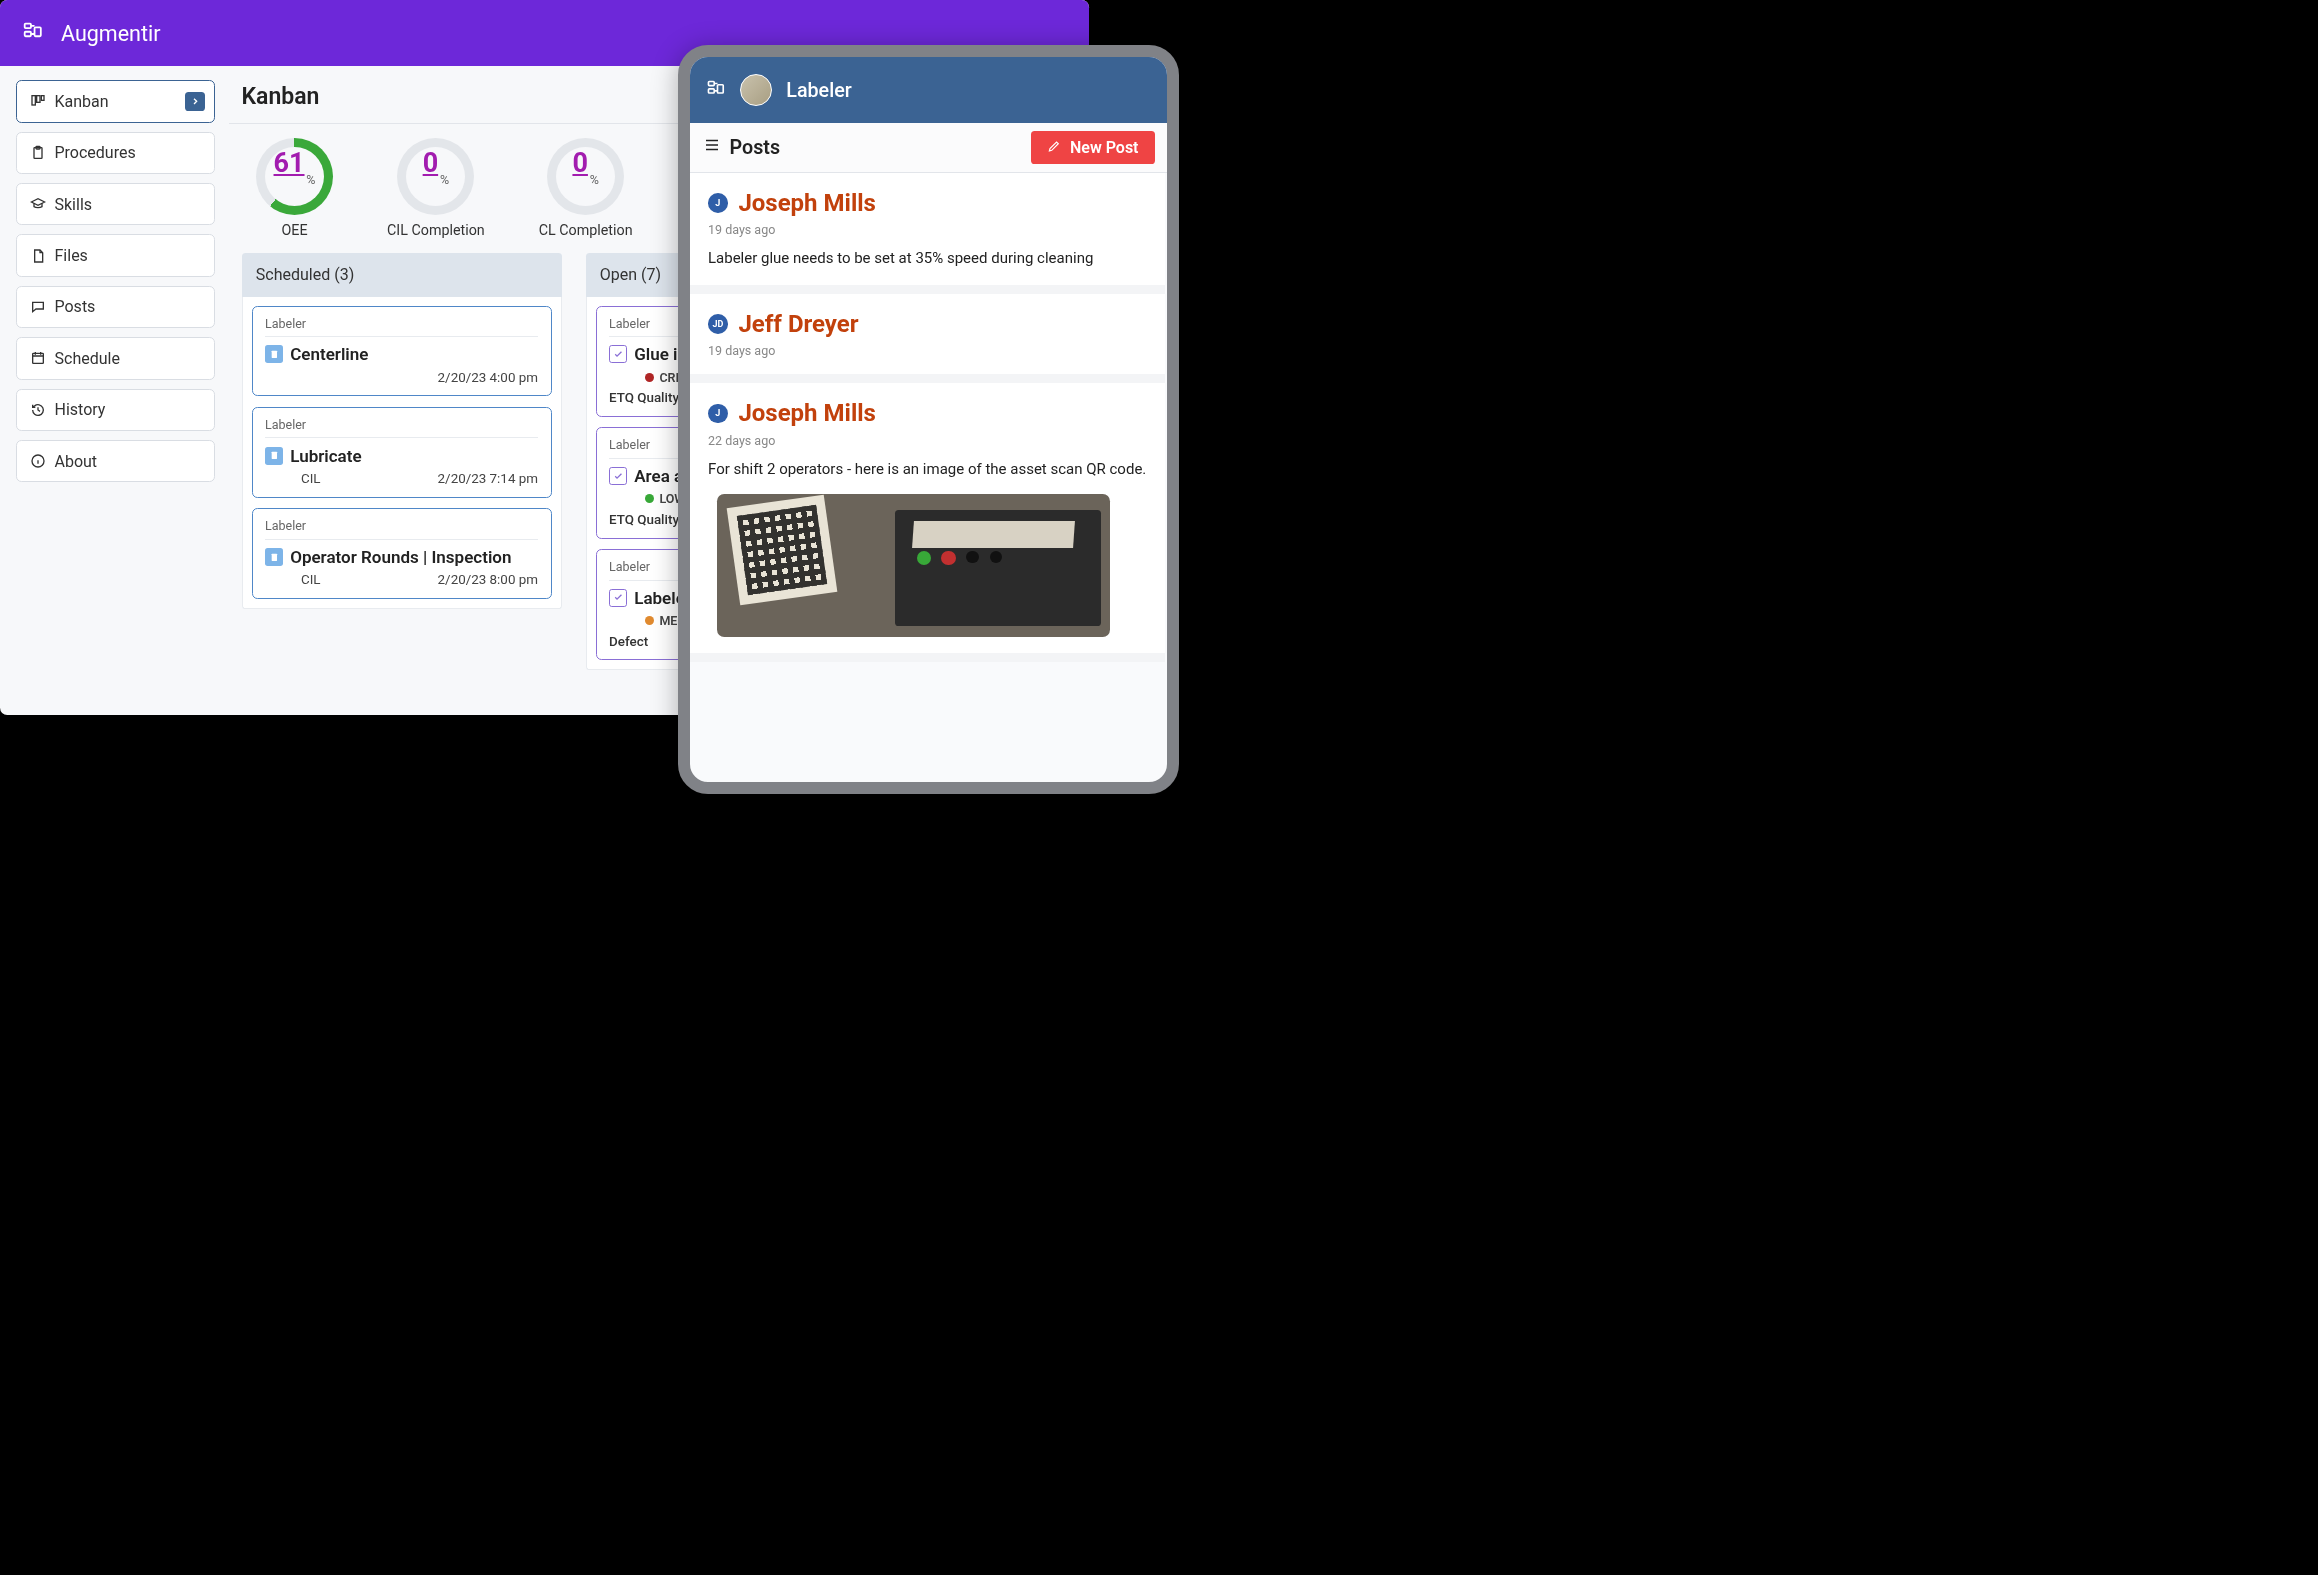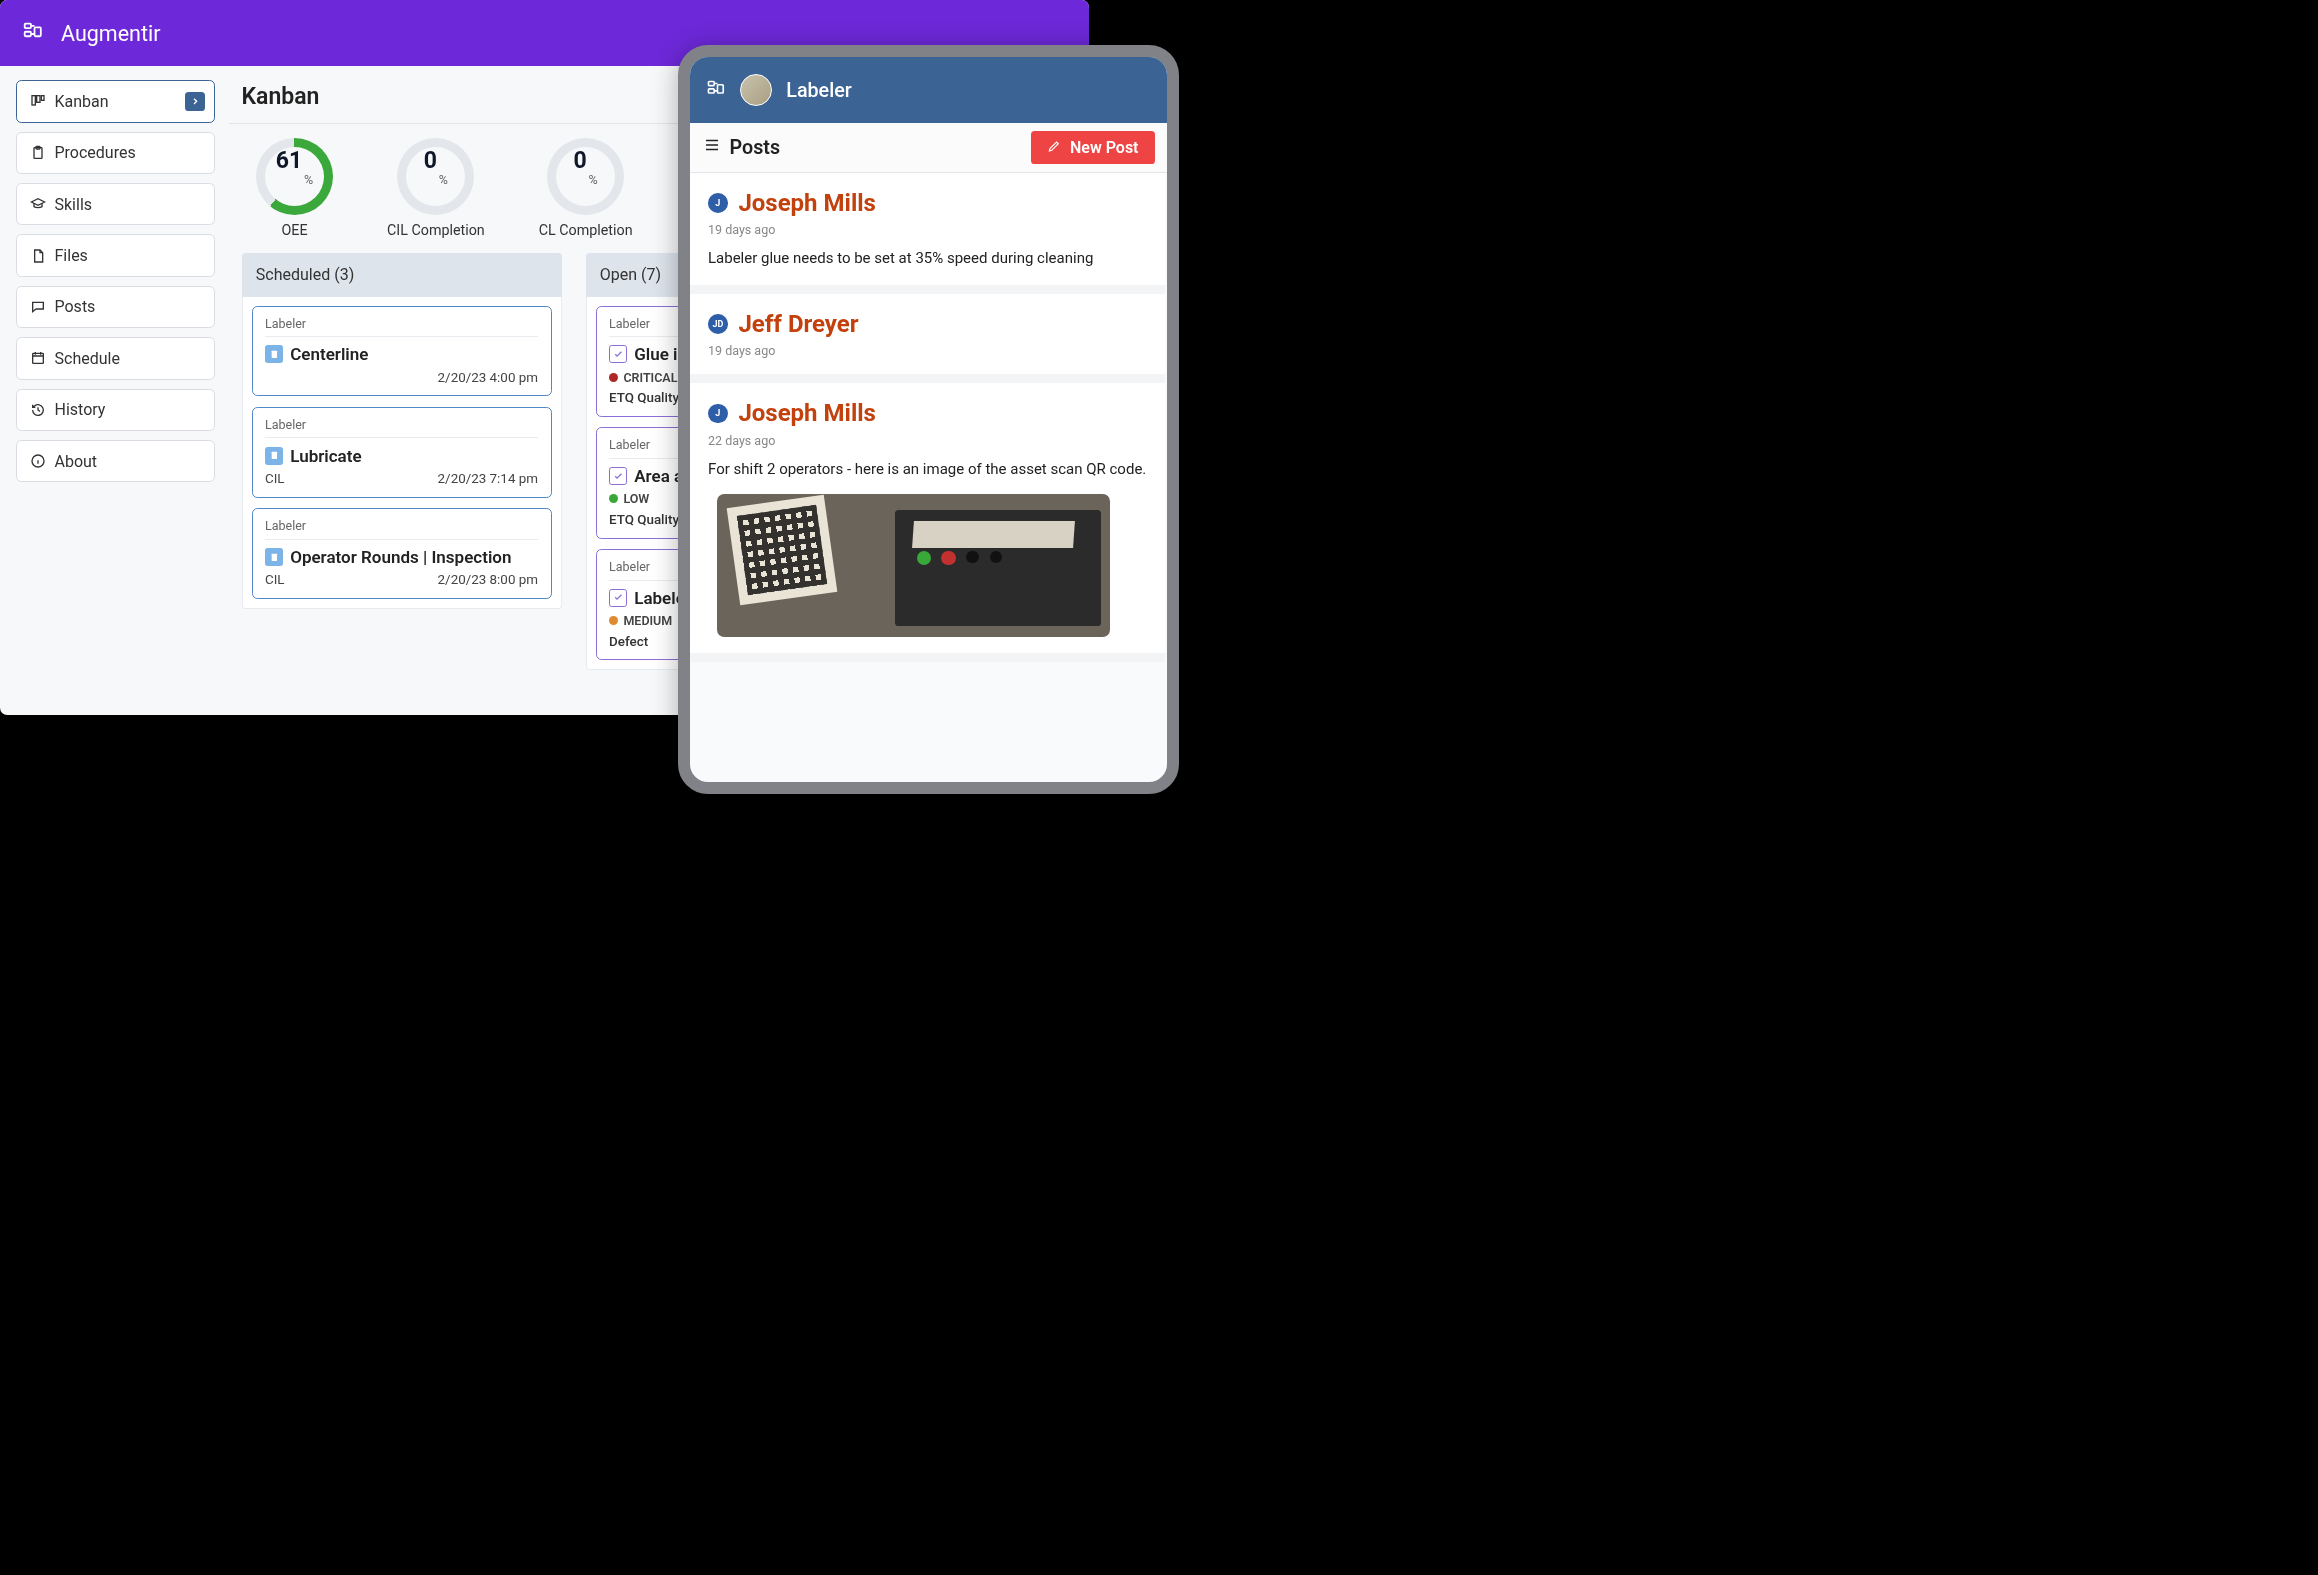--- a/index.html
+++ b/index.html
@@ -28,37 +28,37 @@
   .chk input { width: 16px; height: 16px; }
   .sel { border: 0.9px solid #cfd3da; border-radius: 5.4px; padding: 7.2px 29px 7.2px 12.5px; font-size: 16px; background: #fff; position: relative; cursor: pointer; }
   .sel::after { content: ""; position: absolute; right: 9px; top: 50%; width: 0; height: 0; border-left: 4.5px solid transparent; border-right: 4.5px solid transparent; border-top: 5.4px solid #555; transform: translateY(-50%); }
   .sel.dbl::before { content:""; position:absolute; right:9px; top:50%; width:0; height:0; border-left:4.5px solid transparent; border-right:4.5px solid transparent; border-bottom:5.4px solid #555; transform: translateY(-9px);}
   .txt-inp { border: 0.9px solid #cfd3da; border-radius: 5.4px; padding: 7.2px 10.7px; font-size: 16px; color:#555; min-width:36px;}
 
   .gauges { display: flex; gap: 54px; padding: 14.3px 27px 5.4px; }
   .gauge { display: flex; flex-direction: column; align-items: center; gap: 7.2px; }
   .ring { width: 77px; height: 77px; border-radius: 50%; position: relative; display: flex; align-items: center; justify-content: center; }
   .ring .inner { width: 59px; height: 59px; border-radius: 50%; background: #f7f8fa; display: flex; align-items: baseline; justify-content: center; }
-  .ring .val { font-size: 23px; font-weight: 700; color: #0f172a; }
+  .ring .val { font-size: 27px; font-weight: 700; color: #a21caf; text-decoration: underline; }
   .ring .pct { font-size: 12.5px; color: #666; margin-left: 1.8px; align-self: center; margin-top: 5.4px;}
   .gauge .lbl { font-size: 14.3px; color: #333; }
 
   .board { display: flex; gap: 24px; padding: 9px 12.5px; overflow: hidden; }
   .col { flex: 0 0 320px; display: flex; flex-direction: column; }
   .col-head { background: #dde4ec; border-radius: 3.6px 3.6px 0 0; padding: 12.5px 14.3px; font-size: 16px; color: #333; }
   .col-body { background:#fff; border:0.9px solid #e8ebef; border-top:none; border-radius:0 0 3.6px 3.6px; padding: 9px 9px; display: flex; flex-direction: column; gap: 10.7px; }
   .card { border: 1.3px solid #4f87c8; border-radius: 5.4px; background: #fff; padding: 9px 12.5px 10.7px; }
   .card.open { border-color: #8a6fd6; }
   .card .asset { font-size: 12.5px; color: #666; padding-bottom: 5.4px; border-bottom: 0.9px solid #e8ebef; }
   .card .title-row { display: flex; align-items: center; gap: 7.2px; padding-top: 7.2px; }
   .card .title-row .ti { width: 18px; height: 18px; border-radius: 2.7px; display: inline-flex; align-items: center; justify-content: center; }
   .card .title-row .ti.blue { background: #7db4e8; }
   .card .title-row .ti.purple { border: 1.3px solid #8a6fd6; color:#8a6fd6;}
   .card .title { font-size: 17px; font-weight: 600; color: #222; }
-  .card .row2 { display: flex; justify-content: space-between; align-items:center; padding-top: 5.4px; font-size: 13.4px; color: #444; }
+  .card .row2 { display: flex; justify-content: space-between; align-items:center; padding-top: 5.4px; font-size: 13.4px; color: #444; margin-left: 36px; }
   .card .row2 .badge { display:flex; align-items:center; gap:5.4px; font-size:12.5px; font-weight:600;}
   .card .row2 .dot{ width:9px;height:9px;border-radius:50%;}
   .card .row3 { padding-top:5.4px; font-size:13.4px; color:#333; font-weight:500;}
 
   
   .tablet { position: absolute; left: 678px; top: 45px; width: 501px; height: 749px; background: #f9fafc; border: 12.5px solid #808287; border-radius: 30px; overflow: hidden; box-shadow: 0 3.6px 27px rgba(0,0,0,0.3); }
   .t-header { height: 66px; background: #3b6393; display: flex; align-items: center; padding: 0 16px; gap: 14.3px; }
   .t-header .avatar { width: 32px; height: 32px; border-radius: 50%; background: linear-gradient(135deg,#c9c2ad,#a89e82); border:1.8px solid #fff;}
   .t-header .title { color: #fff; font-size: 19.7px; font-weight: 500; }
   .t-sub { height: 50px; display: flex; align-items: center; justify-content: space-between; padding: 0 12.5px; border-bottom: 0.9px solid #e2e5ea; background:#fbfbfc;}

